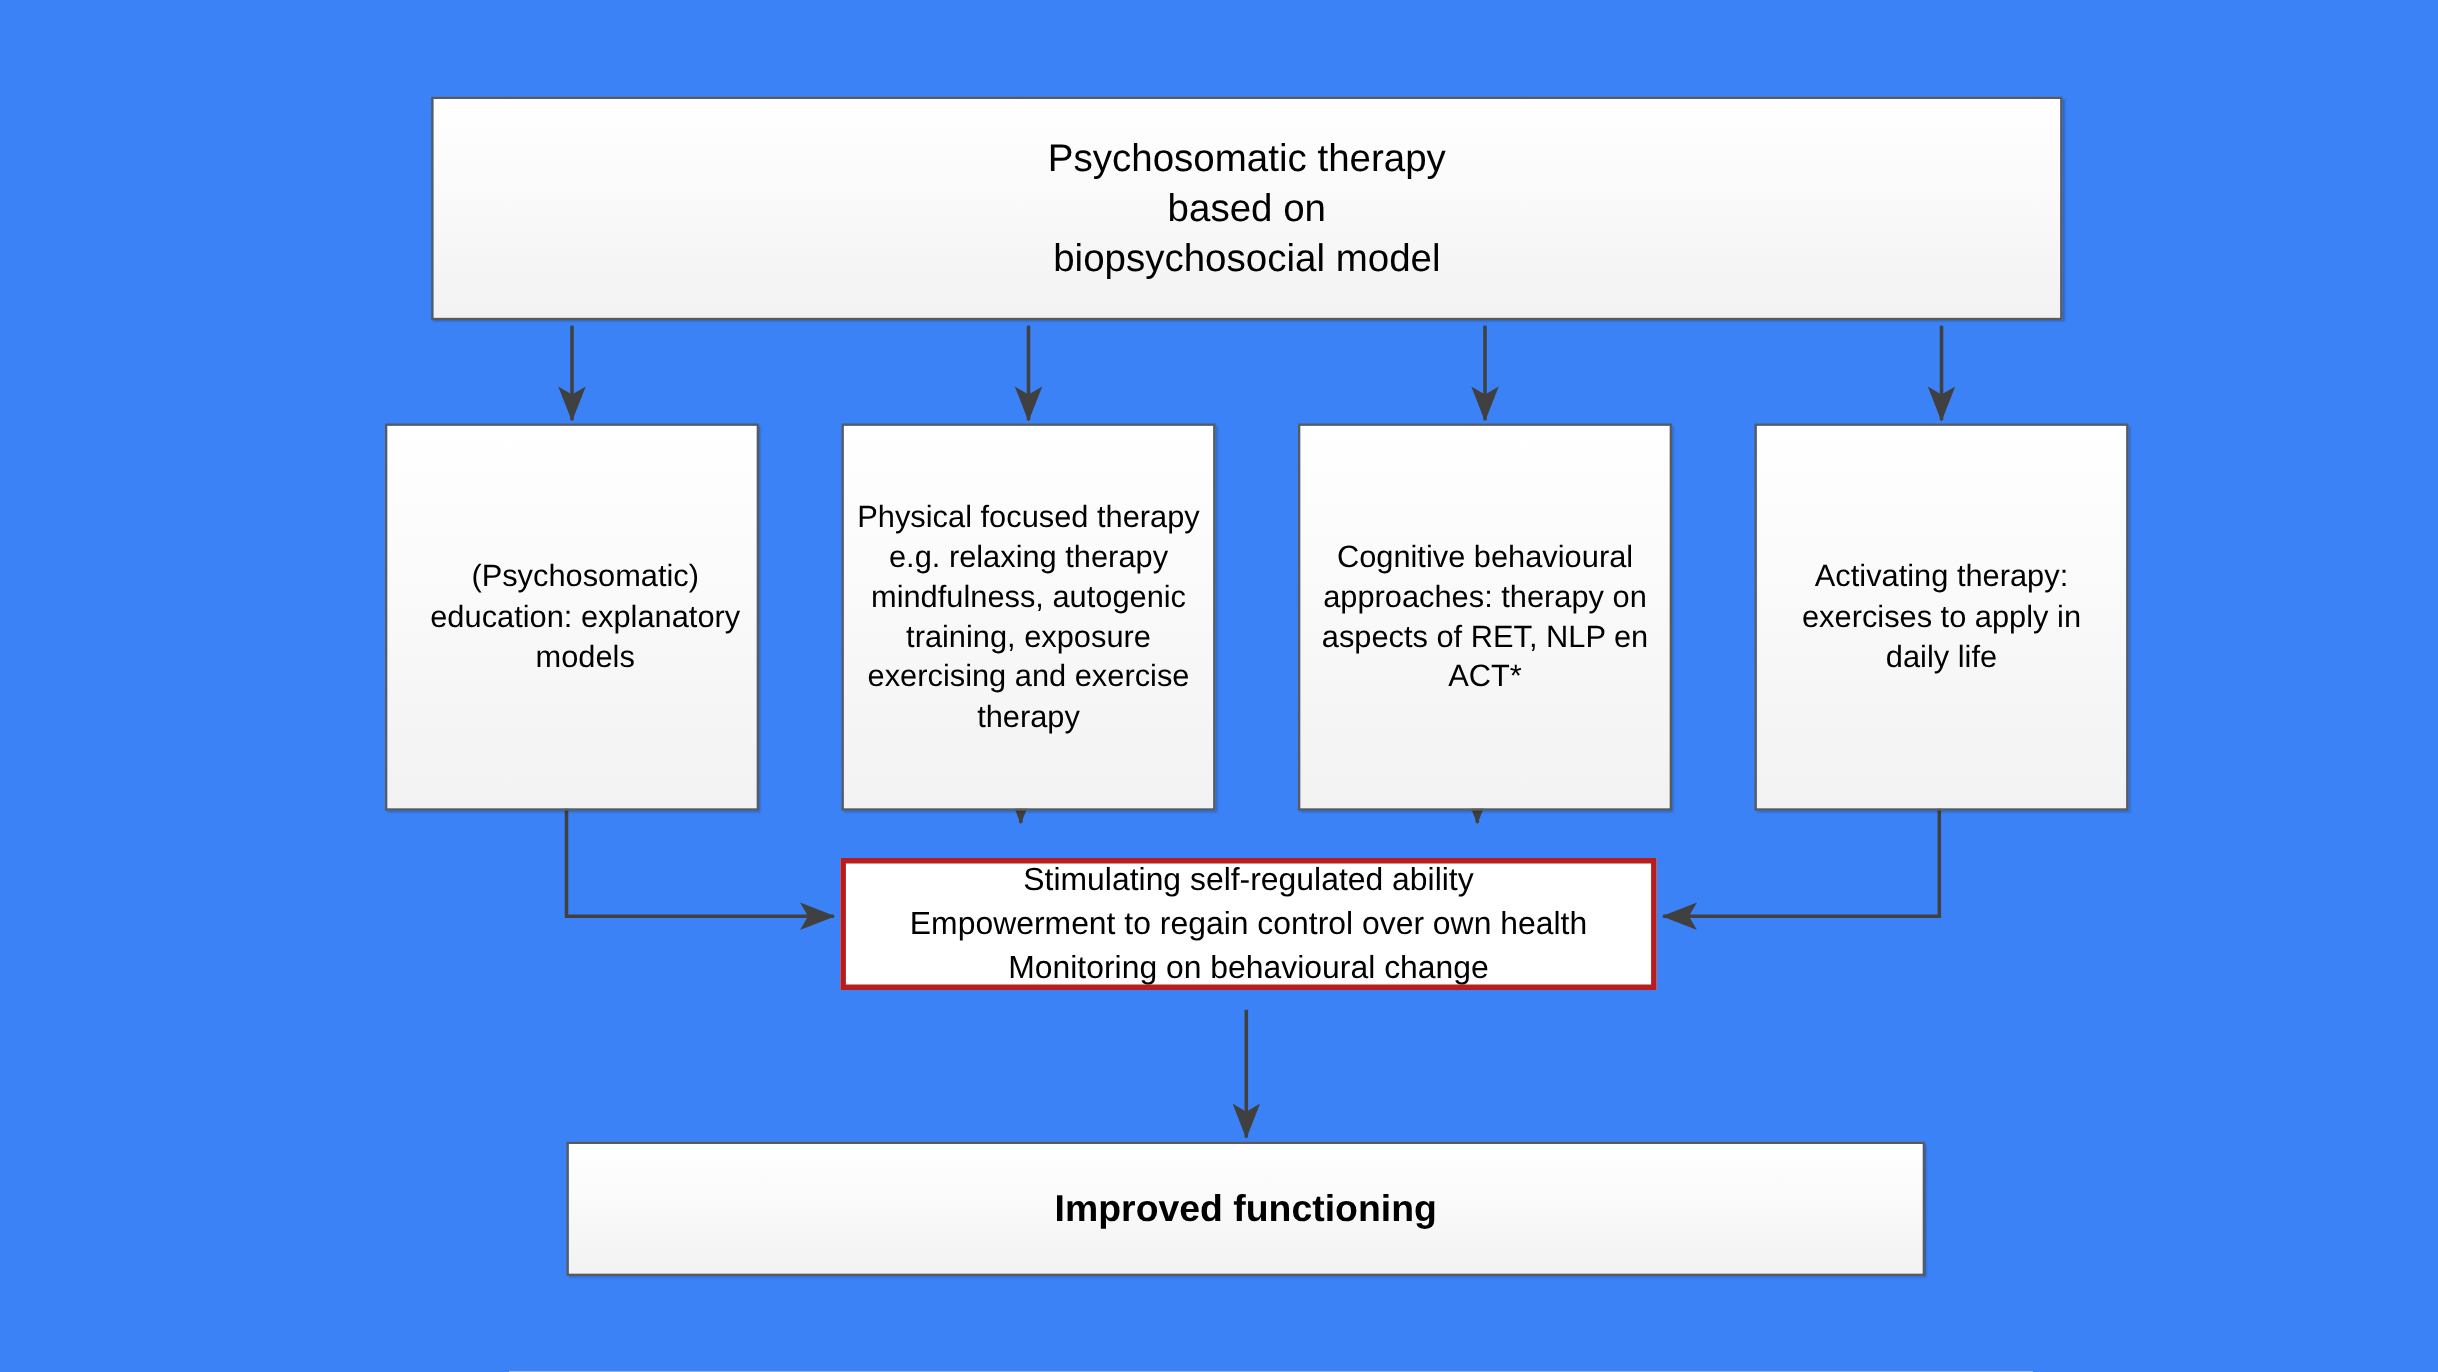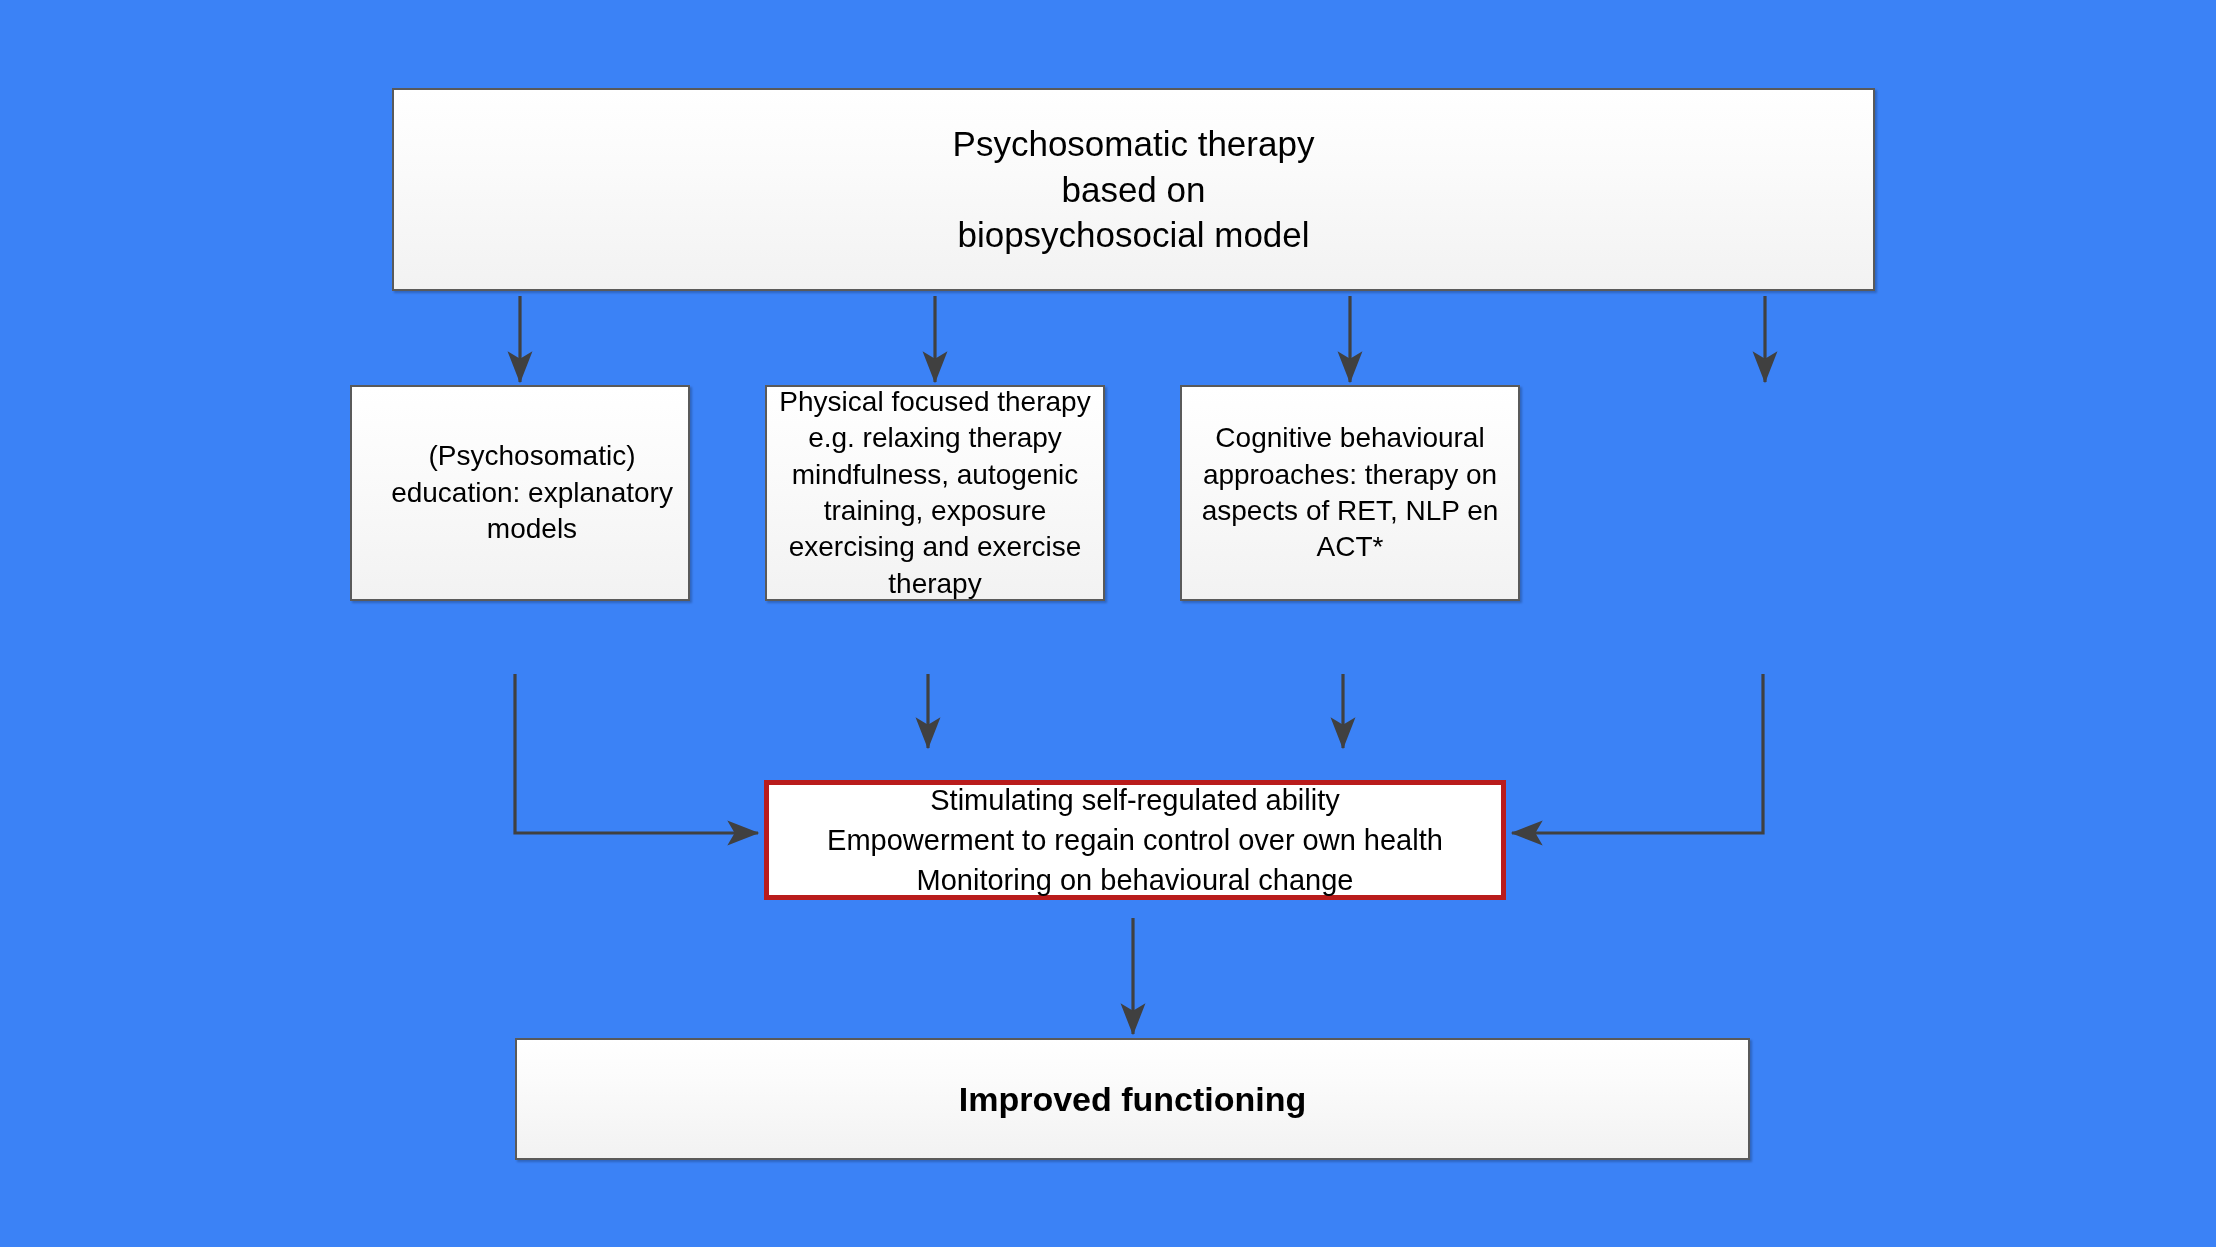--- a/index.html
+++ b/index.html
@@ -38,21 +38,21 @@
 
   
   #node-top {
     left: 392px;  top: 88px;
     width: 1483px; height: 203px;
     font-size: 35px;
   }
 
   .mid {
     top: 385px;
-    height: 216px;
+    height: 352px;
     width: 340px;
     font-size: 28px;
   }
   #node-education   { left: 350px; padding-left: 24px; }
   #node-physical    { left: 765px; }
   #node-cognitive   { left: 1180px; }
   #node-activating  { left: 1595px; }
 
   #node-central {
     left: 764px; top: 780px;
@@ -131,20 +131,25 @@
 therapy</span>
   </div>
 
   <div class="node mid" id="node-cognitive">
     <span class="txt">Cognitive behavioural
 approaches: therapy on
 aspects of RET, NLP en
 ACT*</span>
   </div>
 
+  <div class="node mid" id="node-activating">
+    <span class="txt">Activating therapy:
+exercises to apply in
+daily life</span>
+  </div>
 
   <div class="node" id="node-central">
     <span class="txt">Stimulating self-regulated ability
 Empowerment  to regain control over own health
 Monitoring on behavioural change</span>
   </div>
 
   <div class="node" id="node-outcome">
     <span class="txt">Improved functioning</span>
   </div>

